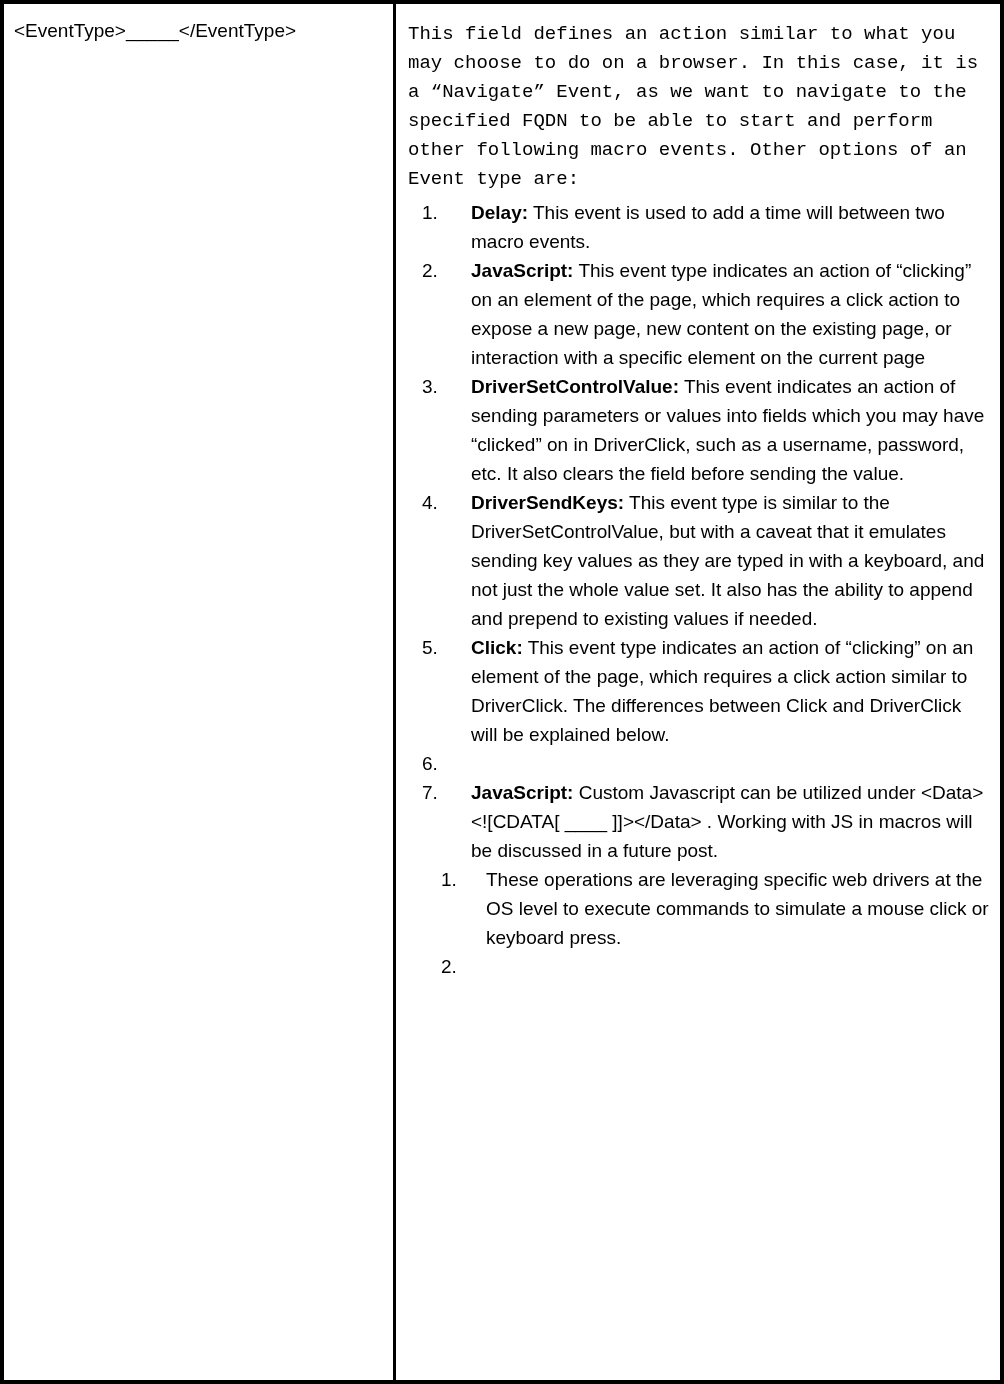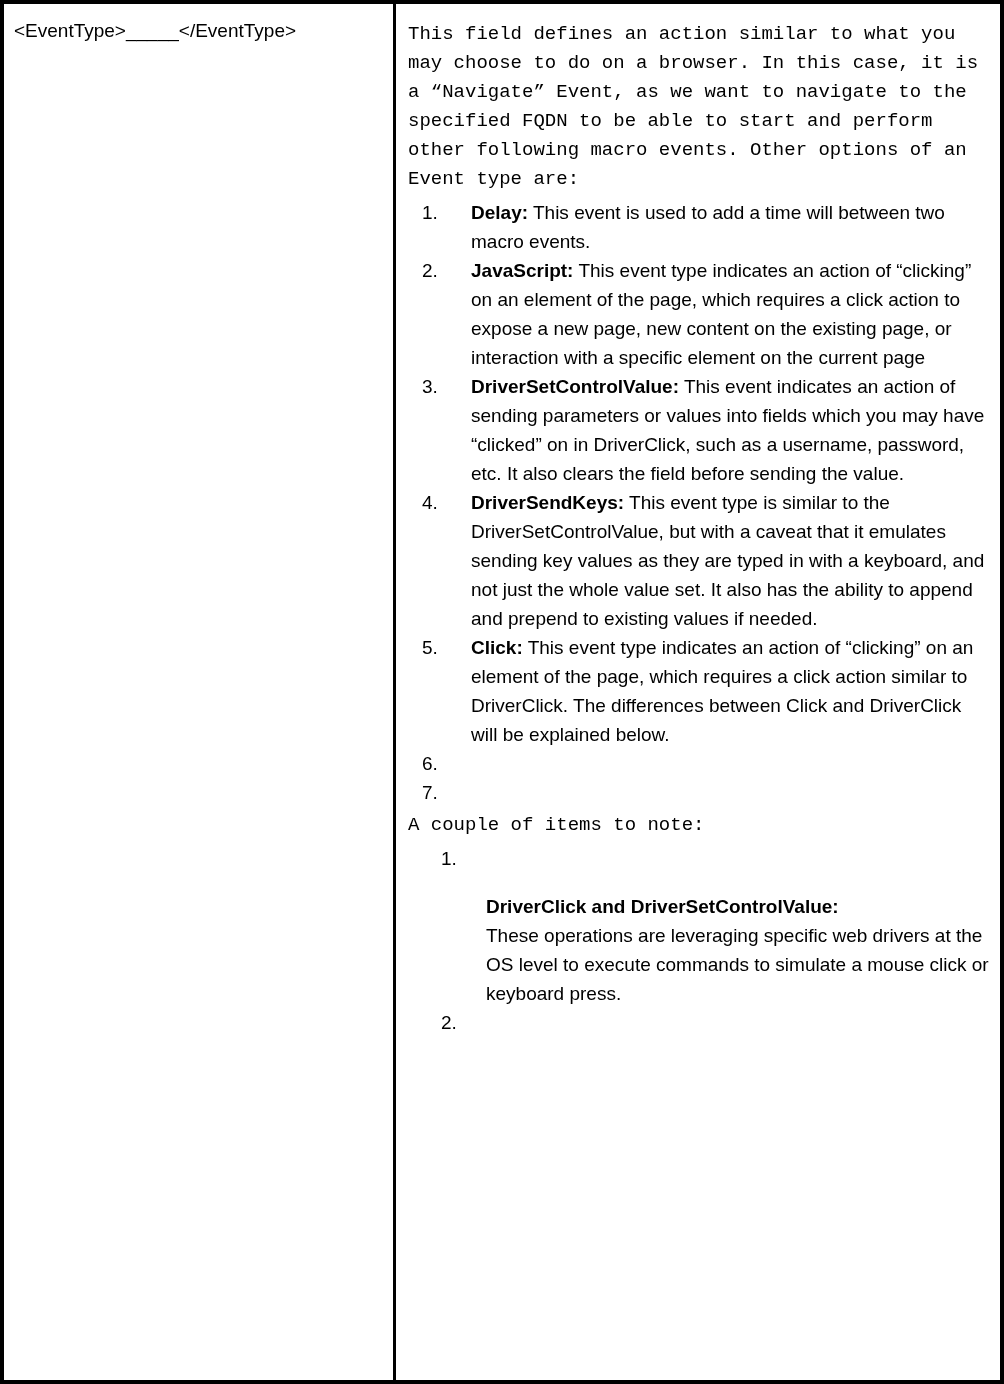--- a/index.html
+++ b/index.html
@@ -77,29 +77,29 @@
       </li>
       <li>
         <span class="num">5.</span>
         <span class="body"><b>Click:</b> <span>This event type indicates an action of “clicking” on an element of the page, which requires a click action similar to DriverClick. The differences between Click and DriverClick will be explained below.</span></span>
       </li>
       <li>
         <span class="num">6.</span>
       </li>
       <li>
         <span class="num">7.</span>
+        <span class="body"><b>JavaScript:</b> <span>Custom Javascript can be utilized under &lt;Data&gt;&lt;![CDATA[ ____ ]]&gt;&lt;/Data&gt; . Working with JS in macros will be discussed in a future post.</span></span>
       </li>
     </ol>
 
-    <p>A couple of items to note:</p>
 
     <ol class="list-notes">
       <li>
         <span class="num">1.</span>
-        <span class="body"><b class="block-label">DriverClick and DriverSetControlValue:</b> <span>These operations are leveraging specific web drivers at the OS level to execute commands to simulate a mouse click or keyboard press.</span></span>
+        <span class="body"> <span>These operations are leveraging specific web drivers at the OS level to execute commands to simulate a mouse click or keyboard press.</span></span>
       </li>
       <li>
         <span class="num">2.</span>
       </li>
     </ol>
 
   </div>
 </div>
 
 </body></html>

